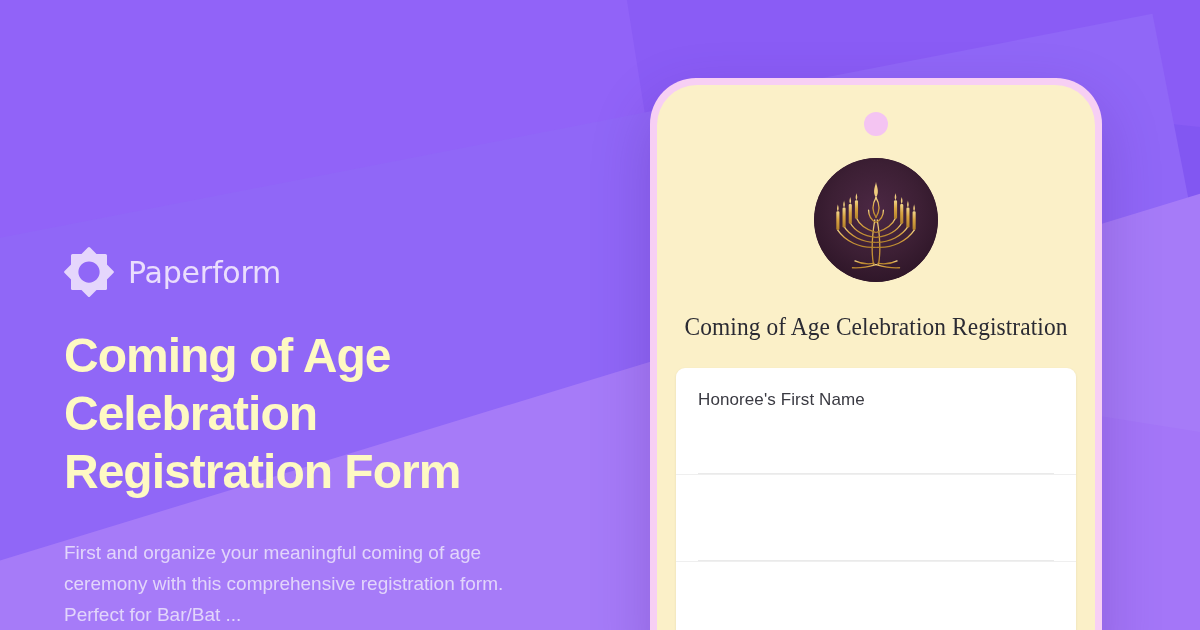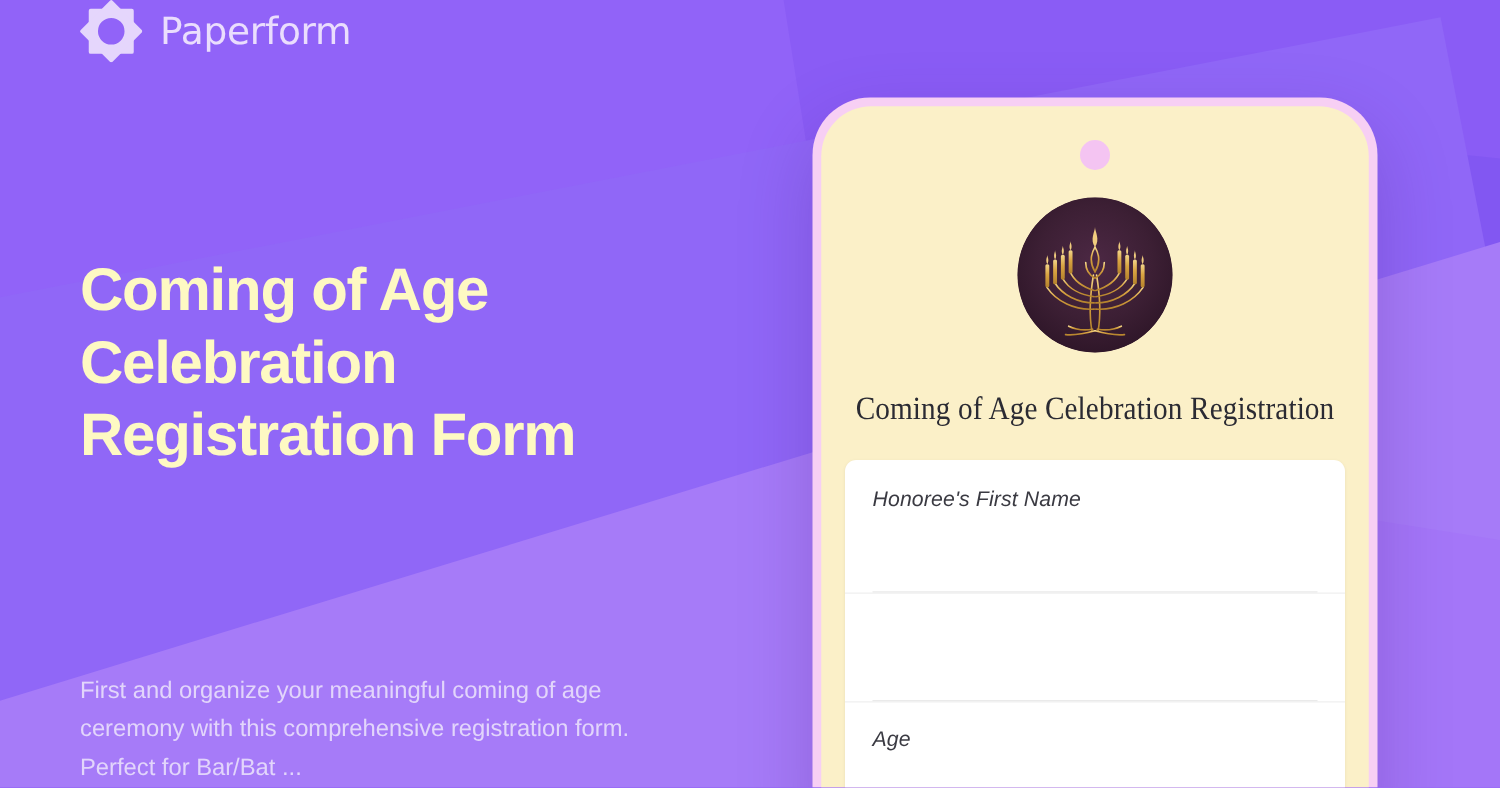--- a/index.html
+++ b/index.html
@@ -55,21 +55,21 @@
     background:#A476F8;
     transform:rotate(9deg);
     transform-origin:100% 0;
   }
 
   
   .left-col{
     position:absolute;
     left:64px; top:0;
     width:560px; height:630px;
-    display:flex; flex-direction:column; justify-content:space-between;
+    display:flex; flex-direction:column; justify-content:flex-end;
     z-index:5;
   }
 
   .brand{
     display:flex; align-items:center; gap:14px;
     margin-bottom:30px;
   }
   .brand-mark{ width:50px; height:50px; display:block; }
   .brand-name{
     font-size:30px; font-weight:400; letter-spacing:-0.2px;
@@ -142,21 +142,20 @@
     width:400px;
     background:#FFFFFF;
     border-radius:9px;
     box-shadow:0 1px 3px rgba(0,0,0,.08);
     overflow:hidden;
     flex:1;
   }
   .field{
     padding:22px 22px 0 22px;
     border-bottom:1px solid #EFEFEF;
-    font-style:italic;
   }
   .field:last-child{ border-bottom:none; }
   .field-label{
     font-size:17px;
     color:#3A3A42;
     font-weight:400;
     letter-spacing:.1px;
   }
   .field-input{
     height:60px;
@@ -277,21 +276,20 @@
         <div class="field">
           <div class="field-label">Honoree's First Name</div>
           <div class="field-input"></div>
         </div>
 
         <div class="field">
           <div class="field-input"></div>
         </div>
 
         <div class="field compact">
-          <div class="field-label">Age</div>
           <div class="field-input"></div>
         </div>
 
       </div>
     </div>
   </div>
 
 </div>
 
 </body></html>

